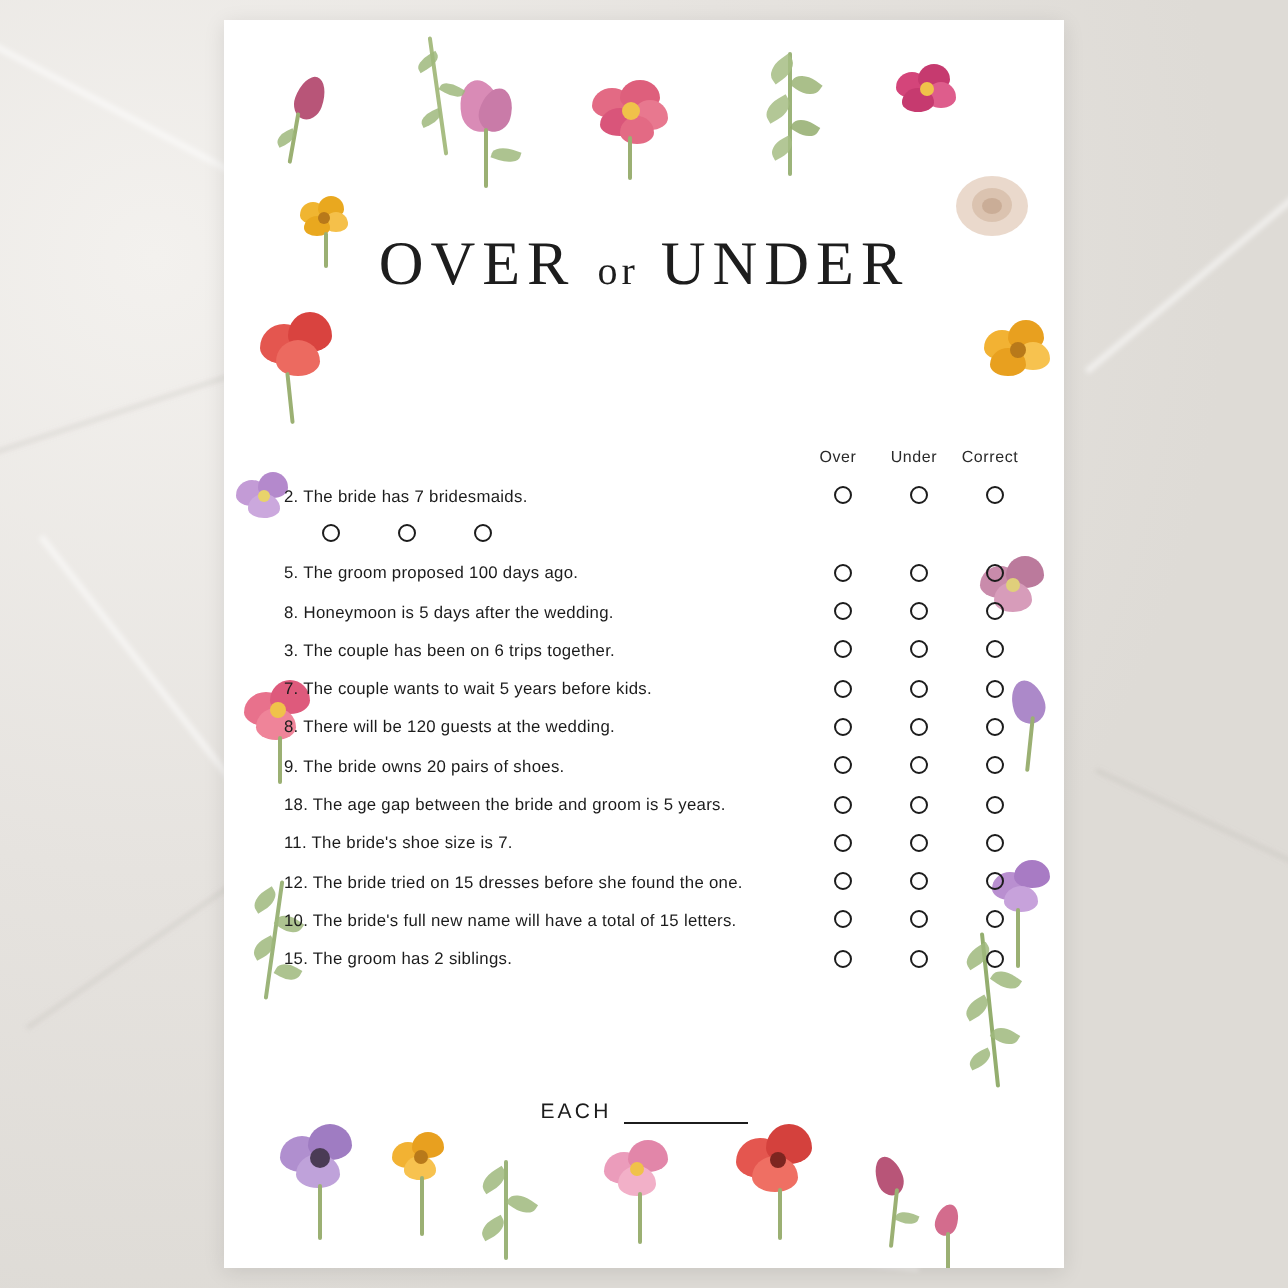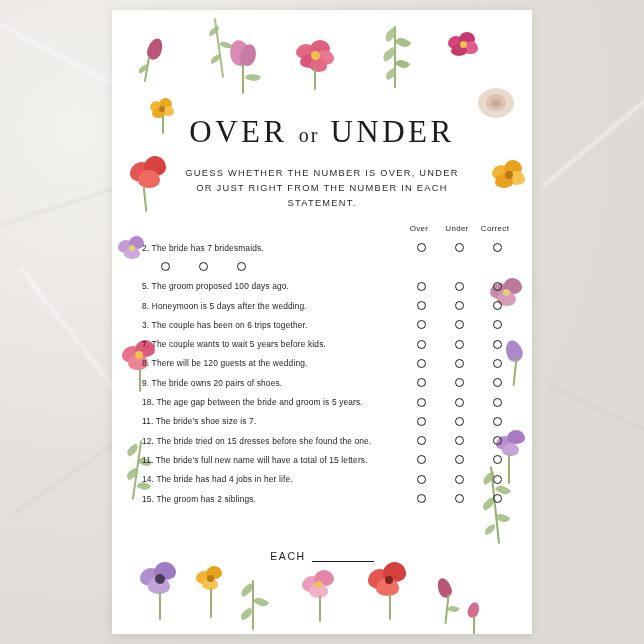--- a/index.html
+++ b/index.html
@@ -364,21 +364,20 @@
 
     <div class="flower" style="left:356px; top:592px;">
       <div class="bloom" style="left:0; top:0; width:11px; height:16px; background:#cf5f83; transform:rotate(18deg);"></div>
       <div class="stem" style="left:5px; top:14px; width:1.6px; height:20px;"></div>
     </div>
 
     <div class="title">
       <span>OVER</span><span style="display:inline-block;width:11px"></span><span class="small">or</span><span style="display:inline-block;width:11px"></span><span>UNDER</span>
     </div>
 
-    <div class="subtitle">GUESS WHETHER THE NUMBER IS OVER, UNDER OR JUST RIGHT FROM THE NUMBER IN EACH STATEMENT.</div>
 
     <div class="colheads">
       <span>Over</span>
       <span>Under</span>
       <span>Correct</span>
     </div>
 
     <div class="qlist">
 
 
@@ -540,48 +539,34 @@
           <div class="bubble-cell">
               <div class="bubble"></div>
             </div>
           <div class="bubble-cell">
               <div class="bubble"></div>
             </div>
         </div>
       </div>
 
       <div class="qrow">
-        <div class="qtext">11. The bride's full new name will have a total of 15 letters.</div>
-        <div class="bubbles">
-          <div class="bubble-cell">
-              <div class="bubble"></div>
-            </div>
-          <div class="bubble-cell">
-              <div class="bubble"></div>
-            </div>
-          <div class="bubble-cell">
-              <div class="bubble"></div>
-            </div>
-        </div>
-      </div>
-
-      <div class="qrow">
-        <div class="qtext">14. The bride has had 4 jobs in her life.</div>
-        <div class="bubbles">
-          <div class="bubble-cell">
-              <div class="bubble"></div>
-            </div>
-          <div class="bubble-cell">
-              <div class="bubble"></div>
-            </div>
-          <div class="bubble-cell">
-              <div class="bubble"></div>
-            </div>
-        </div>
-      </div>
+        <div class="qtext">10. The bride's full new name will have a total of 15 letters.</div>
+        <div class="bubbles">
+          <div class="bubble-cell">
+              <div class="bubble"></div>
+            </div>
+          <div class="bubble-cell">
+              <div class="bubble"></div>
+            </div>
+          <div class="bubble-cell">
+              <div class="bubble"></div>
+            </div>
+        </div>
+      </div>
+
 
       <div class="qrow">
         <div class="qtext">15. The groom has 2 siblings.</div>
         <div class="bubbles">
           <div class="bubble-cell">
               <div class="bubble"></div>
             </div>
           <div class="bubble-cell">
               <div class="bubble"></div>
             </div>

